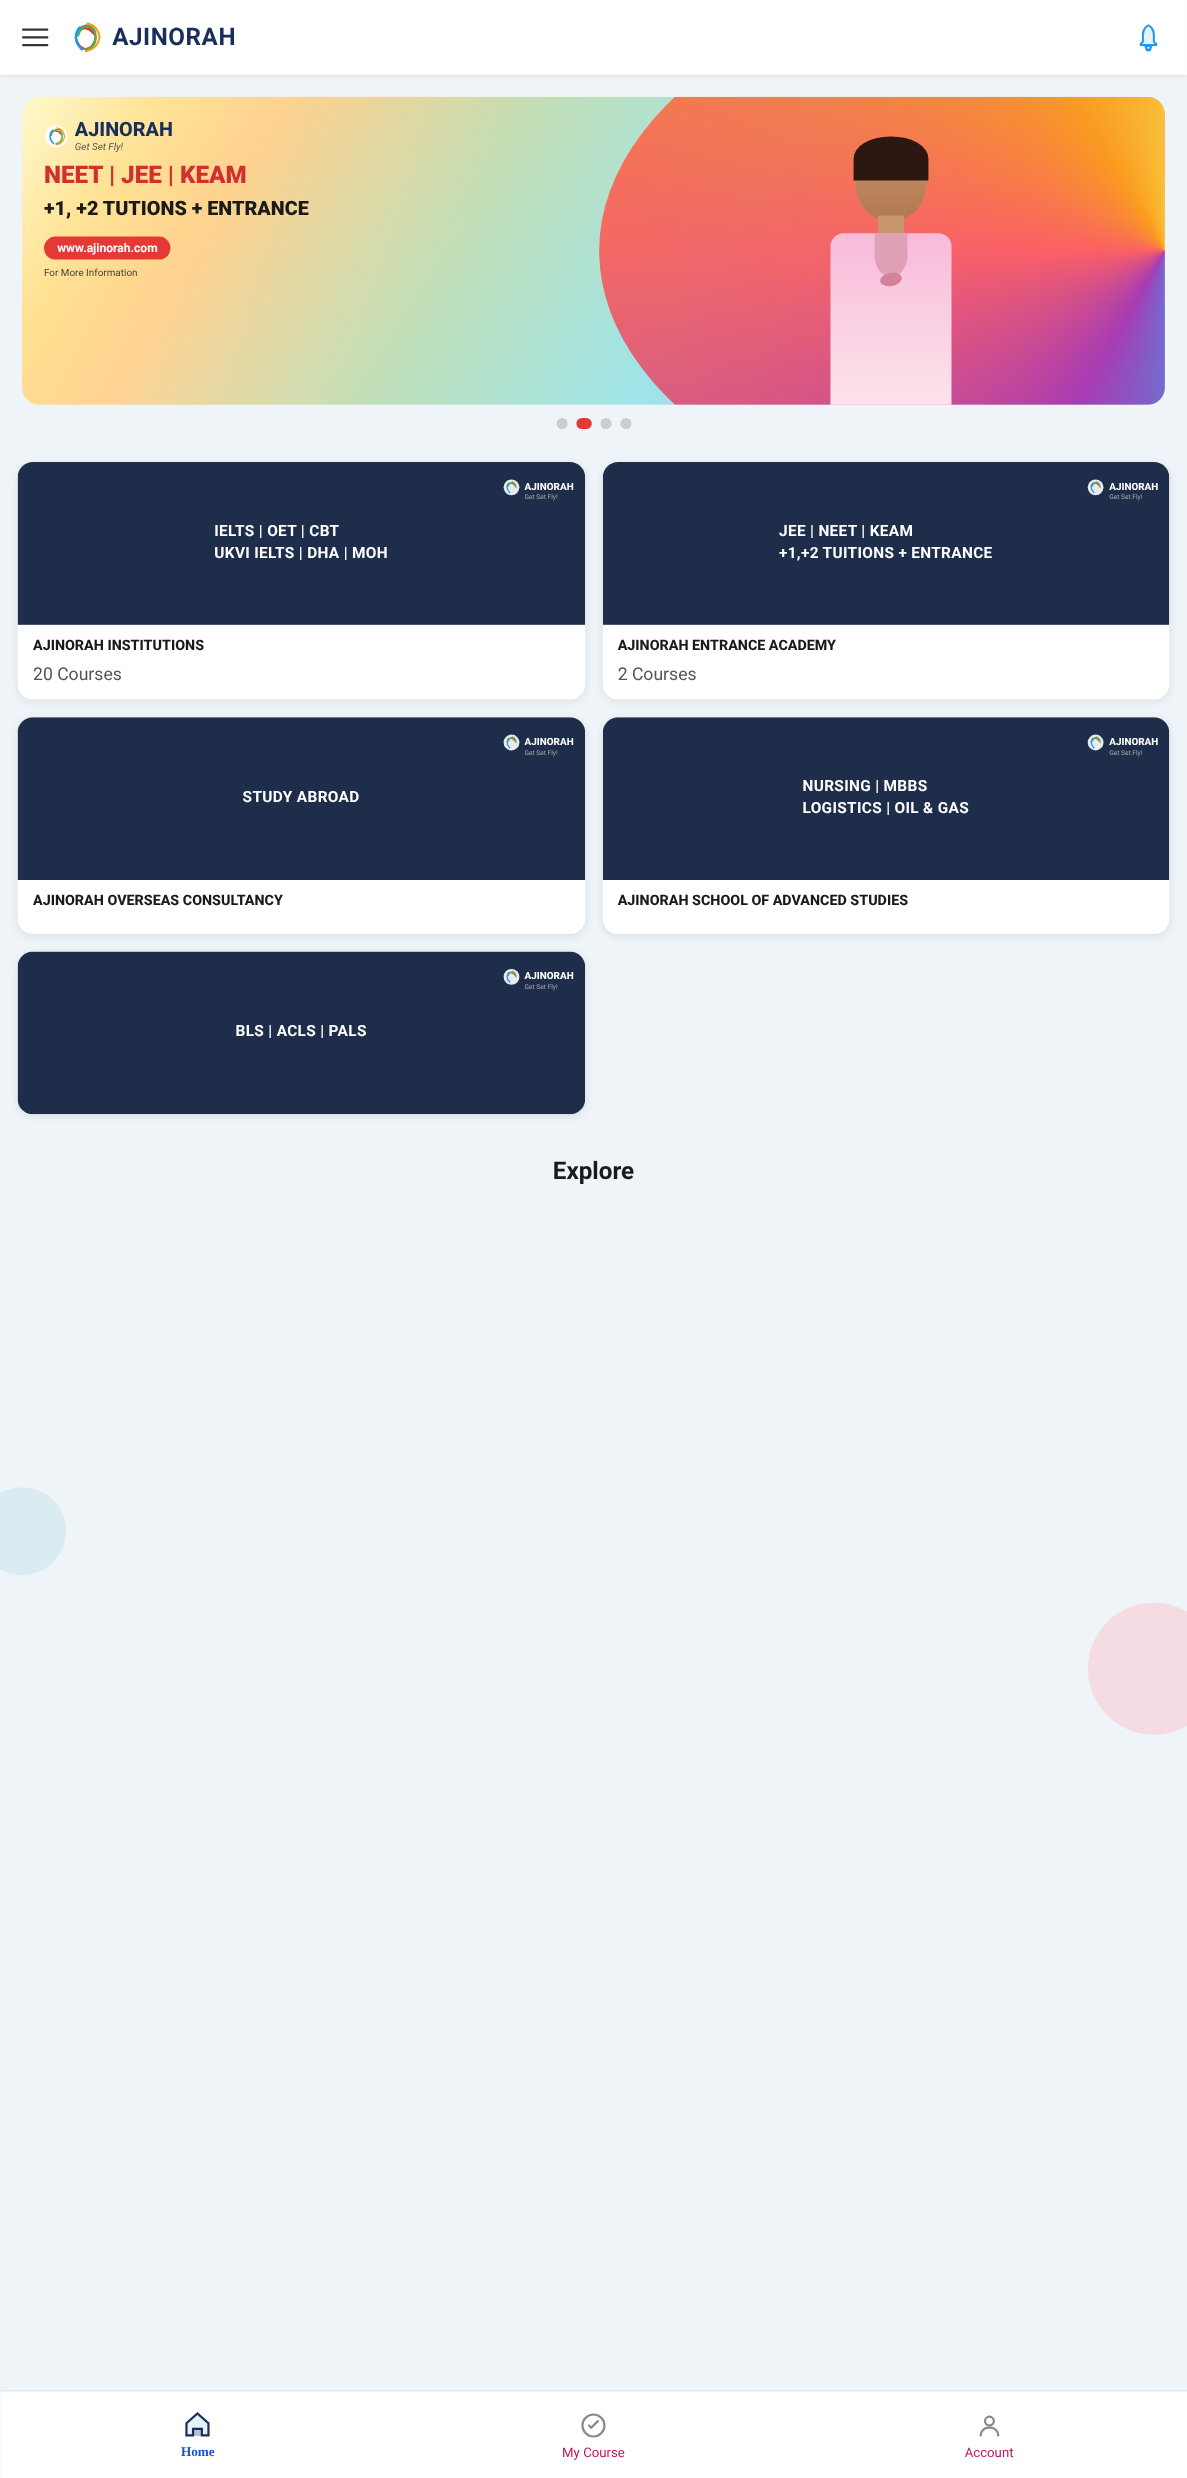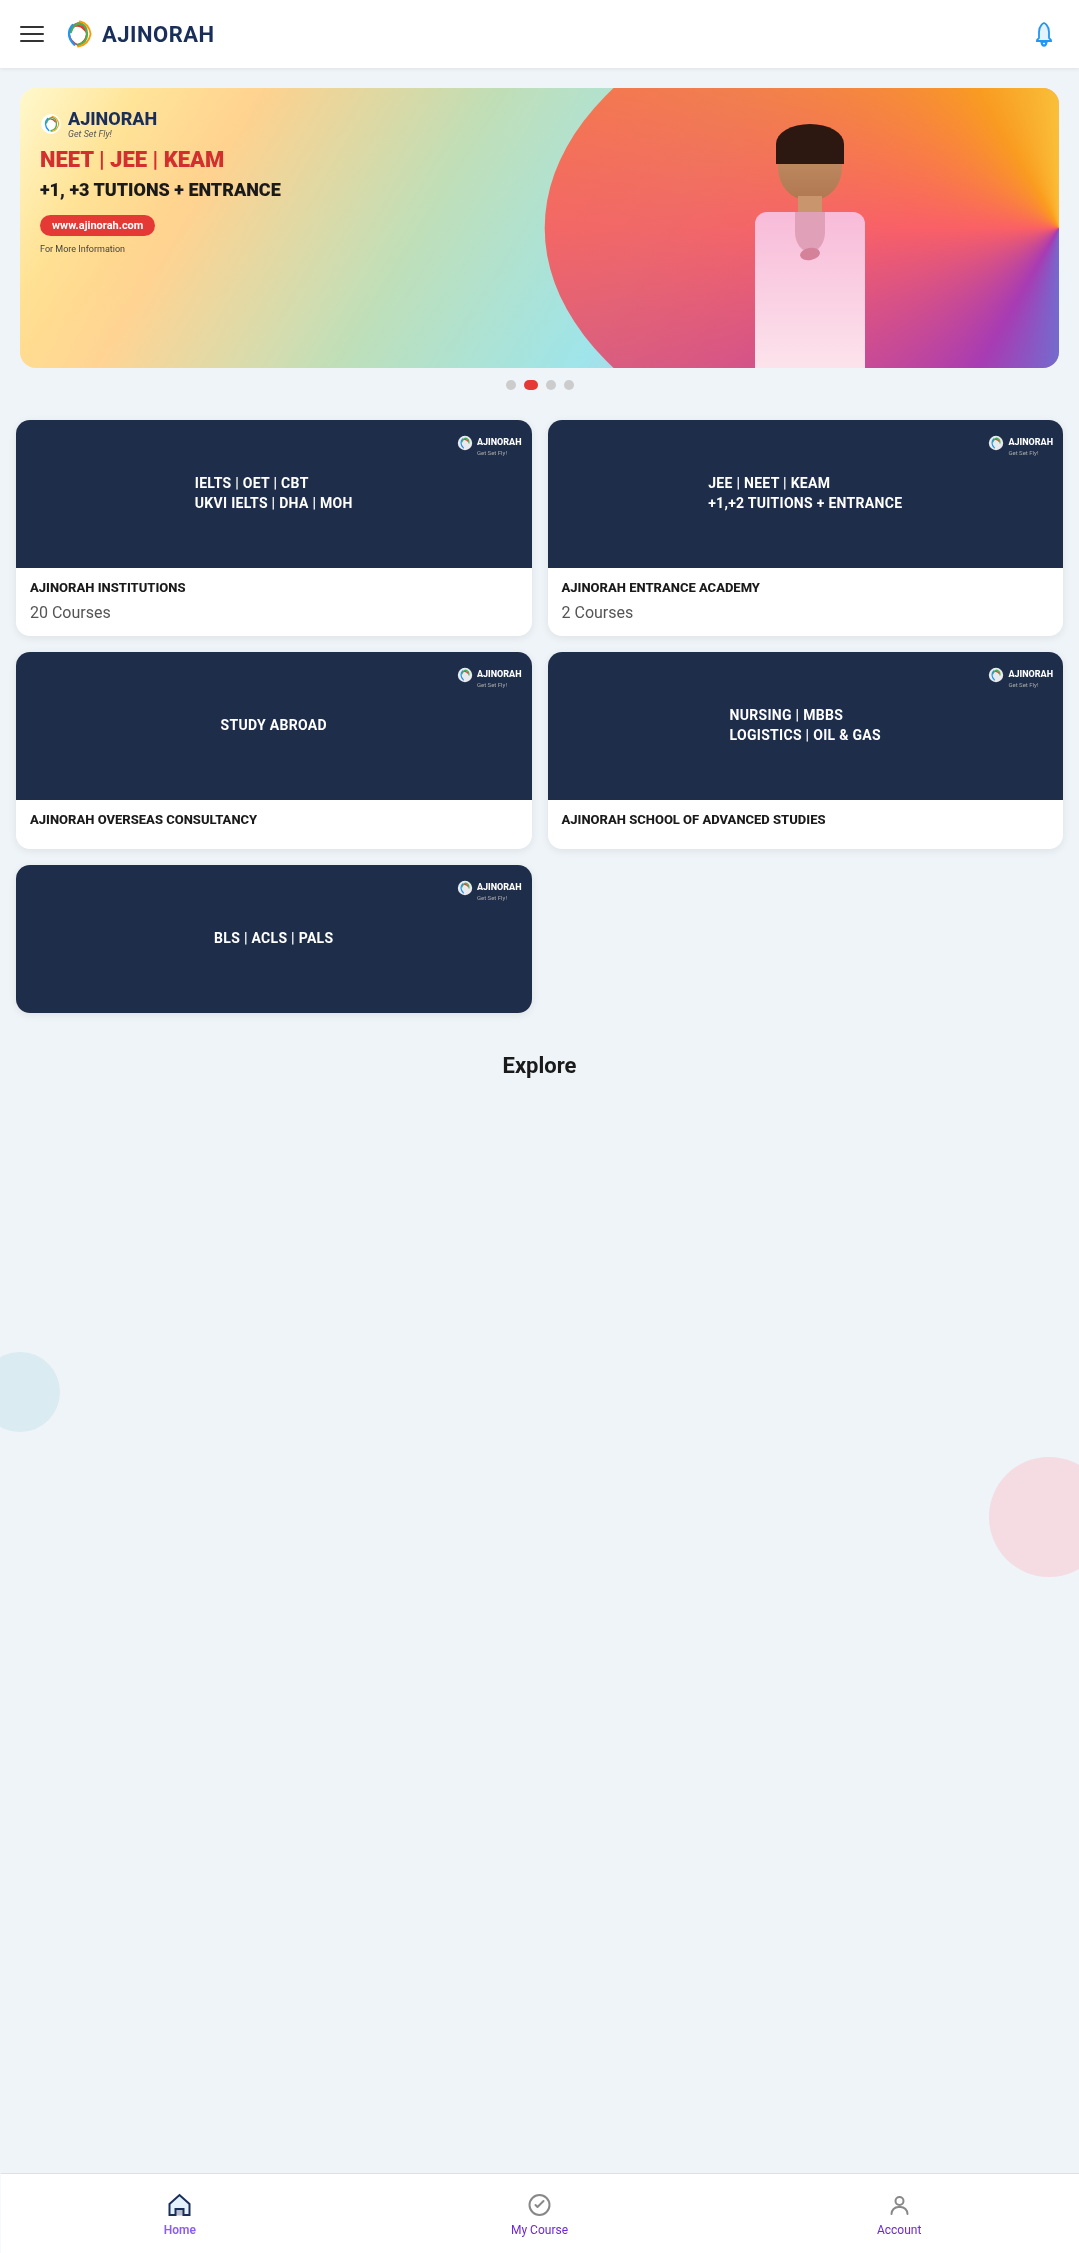--- a/index.html
+++ b/index.html
@@ -285,25 +285,26 @@
       cursor: pointer;
       padding: 8px 0;
     }
     .nav-item.active .nav-icon svg path,
     .nav-item.active .nav-icon svg rect,
     .nav-item.active .nav-icon svg circle {
       stroke: #1a2e5a;
     }
     .nav-label {
       font-size: 12px;
-      color: #6d28d9;
+      color: #be185d;
     }
     .nav-label.active {
-      color: #8b5cf6;
+      color: #1d4ed8;
       font-weight: 600;
+      font-family: Liberation Serif, serif;
     }
     .nav-icon {
       width: 28px;
       height: 28px;
       display: flex;
       align-items: center;
       justify-content: center;
     }
     .nav-icon svg {
       width: 26px;
@@ -376,21 +377,21 @@
           <path d="M12 18 Q14 10 22 8 Q30 10 30 20 Q30 30 20 32" fill="none" stroke="#4caf50" stroke-width="2.5" stroke-linecap="round"></path>
           <path d="M16 32 Q10 26 10 20 Q10 14 14 10" fill="none" stroke="#2196f3" stroke-width="2.5" stroke-linecap="round"></path>
           <path d="M22 6 Q32 8 34 20 Q32 32 20 34" fill="none" stroke="#ff9800" stroke-width="2" stroke-linecap="round"></path>
         </svg>
         <div>
           <span class="banner-logo-text">AJINORAH</span>
           <span class="banner-tagline" style="display:block;font-size:9px;color:#555;font-style:italic;">Get Set Fly!</span>
         </div>
       </div>
       <div class="banner-title">NEET | JEE | KEAM</div>
-      <div class="banner-subtitle">+1, +3 TUTIONS + ENTRANCE</div>
+      <div class="banner-subtitle">+1, +2 TUTIONS + ENTRANCE</div>
       <div class="banner-url-box">www.ajinorah.com</div>
       <div class="banner-info">For More Information</div>
     </div>
 
     <div class="banner-person">
       <div style="width:130px;height:240px;position:relative;">
 
         <div style="width:64px;height:72px;background:linear-gradient(180deg,#c8956c,#b07850);border-radius:50% 50% 45% 45%;position:absolute;top:0;left:33px;"></div>
 
         <div style="width:68px;height:40px;background:#2c1810;border-radius:50% 50% 0 0;position:absolute;top:-4px;left:31px;"></div>

